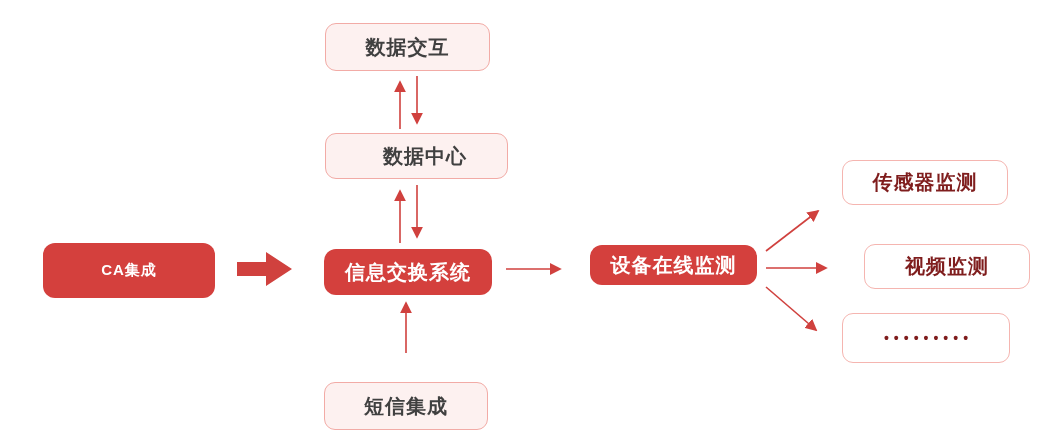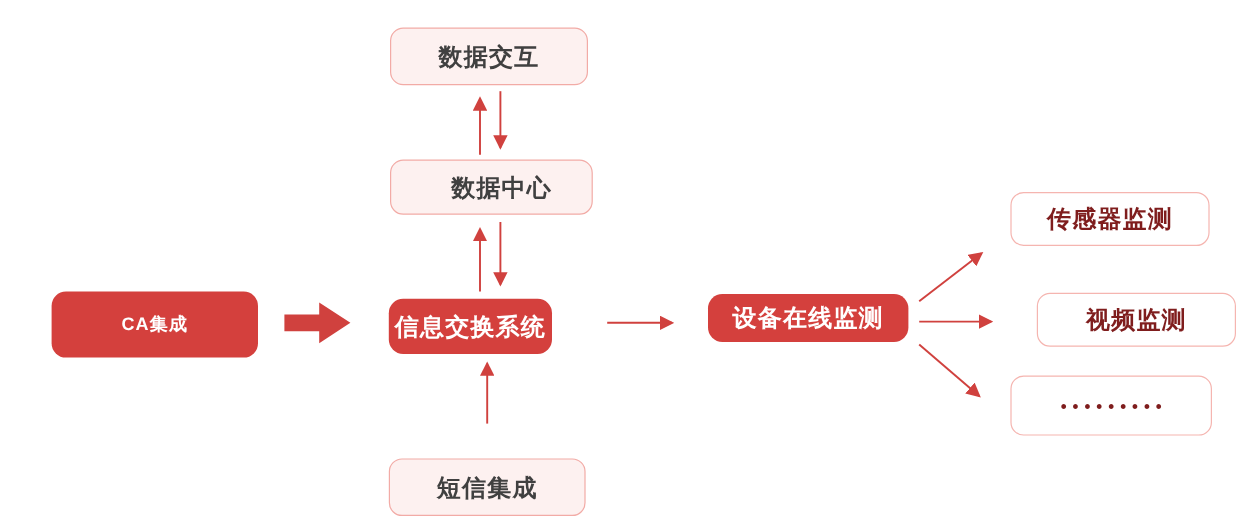--- a/index.html
+++ b/index.html
@@ -53,22 +53,22 @@
   .node.outline {
     background: #ffffff;
     border: 1.5px solid #f5b5b0;
     color: #7f1d1d;
     border-radius: 11px;
   }
 
   
   #node-ca            { left: 43px;  top: 243px; width: 172px; height: 55px; font-size: 15px; }
   #node-data-exchange { left: 325px; top: 23px;  width: 165px; height: 48px; }
-  #node-data-center   { left: 325px; top: 133px; width: 169px; height: 46px; padding-left: 17px; }
-  #node-info-exchange { left: 324px; top: 249px; width: 136px; height: 46px; }
+  #node-data-center   { left: 325px; top: 133px; width: 183px; height: 46px; padding-left: 17px; }
+  #node-info-exchange { left: 324px; top: 249px; width: 168px; height: 46px; }
   #node-sms           { left: 324px; top: 357px; width: 164px; height: 48px; margin-top: 25px; }
   #node-device        { left: 590px; top: 245px; width: 167px; height: 40px; }
   #node-sensor        { left: 842px; top: 160px; width: 166px; height: 45px; }
   #node-video         { left: 842px; top: 244px; width: 166px; height: 45px; margin-left: 22px; }
   #node-more          { left: 842px; top: 313px; width: 168px; height: 50px; }
 
   #node-more span {
     font-size: 14px;
     letter-spacing: 5px;
     padding-left: 5px; 

